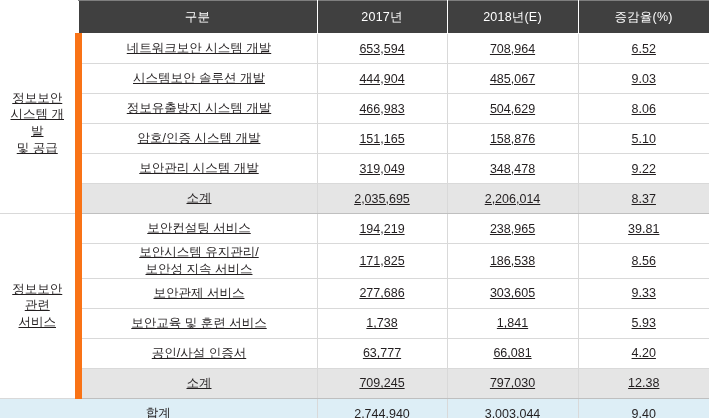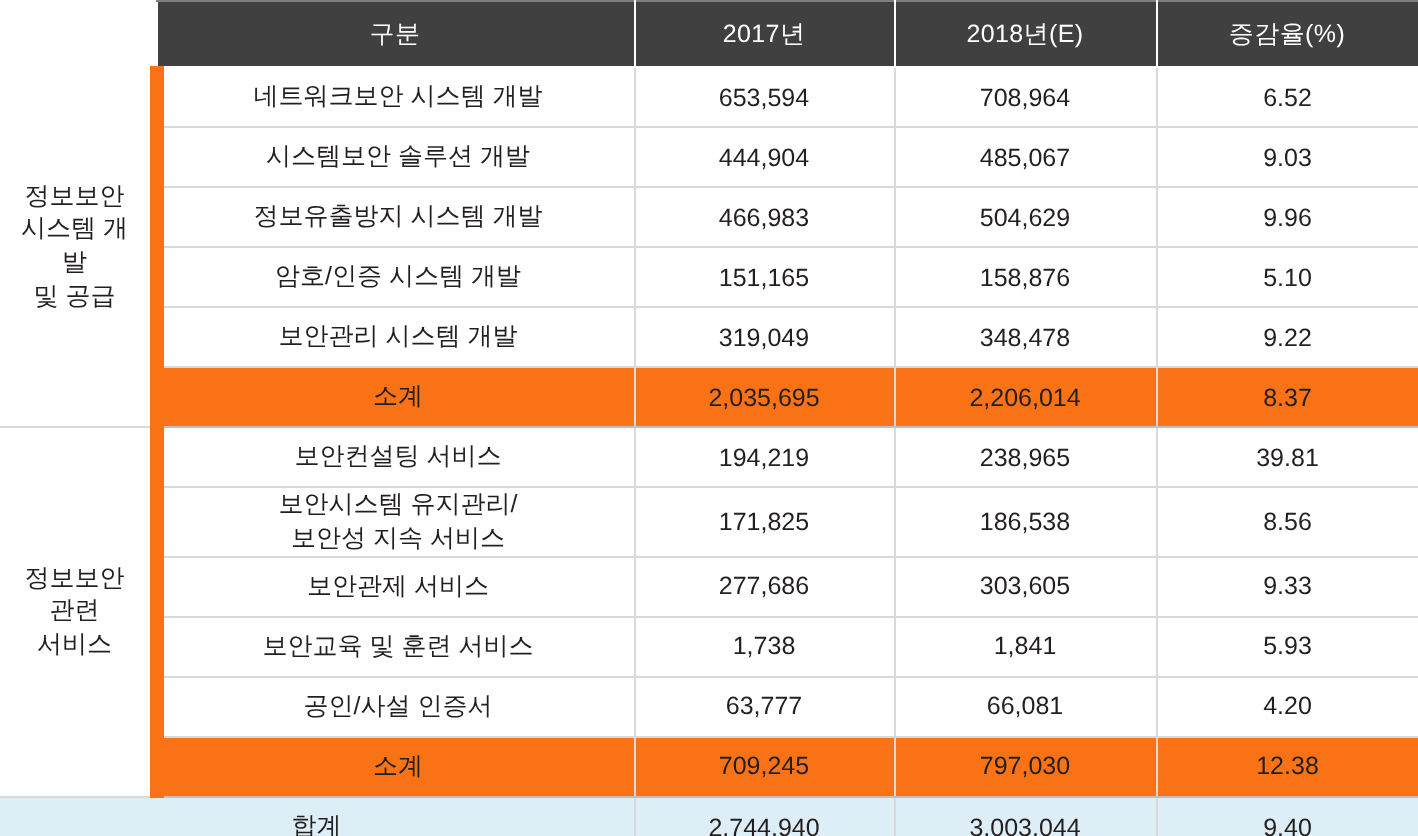--- a/index.html
+++ b/index.html
@@ -47,32 +47,33 @@
     border: none;
   }
   tbody td {
     height: 29px;
     border-bottom: 1px solid #d9d9d9;
     border-right: 1px solid #d9d9d9;
     text-align: center;
     padding: 0 6px;
     background: #ffffff;
     vertical-align: middle;
+    text-decoration: underline;
   }
   tbody td.cat {
     border-left: none;
     border-right: 7px solid #f97316;
     font-size: 12.5px;
     line-height: 1.45;
   }
   tbody td.last-col {
     border-right: none;
   }
   tbody tr.subtotal td {
-    background: #f97316;
+    background: #e5e5e5;
   }
   tbody tr.total td {
     background: #ddeef6;
     border-bottom: 2px solid #a8cfe0;
     border-top: 1px solid #a8cfe0;
     height: 30px;
   }
   tbody tr.group-end td {
     border-bottom: 1px solid #bfbfbf;
   }
@@ -120,21 +121,21 @@
       <tr>
         <td class="item-cell">시스템보안 솔루션 개발</td>
         <td>444,904</td>
         <td>485,067</td>
         <td class="last-col">9.03</td>
       </tr>
       <tr>
         <td class="item-cell">정보유출방지 시스템 개발</td>
         <td>466,983</td>
         <td>504,629</td>
-        <td class="last-col">9.96</td>
+        <td class="last-col">8.06</td>
       </tr>
       <tr>
         <td class="item-cell">암호/인증 시스템 개발</td>
         <td>151,165</td>
         <td>158,876</td>
         <td class="last-col">5.10</td>
       </tr>
       <tr>
         <td class="item-cell">보안관리 시스템 개발</td>
         <td>319,049</td>

